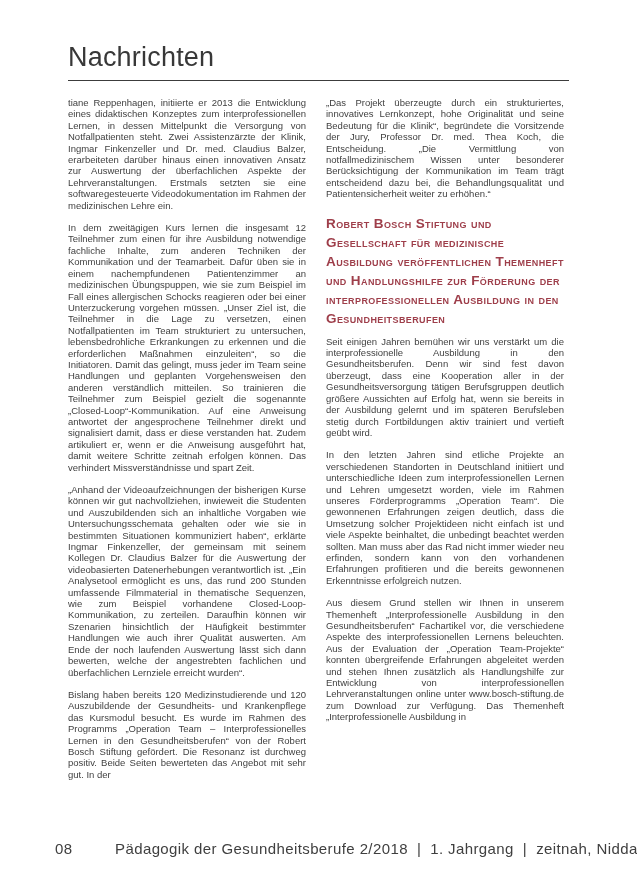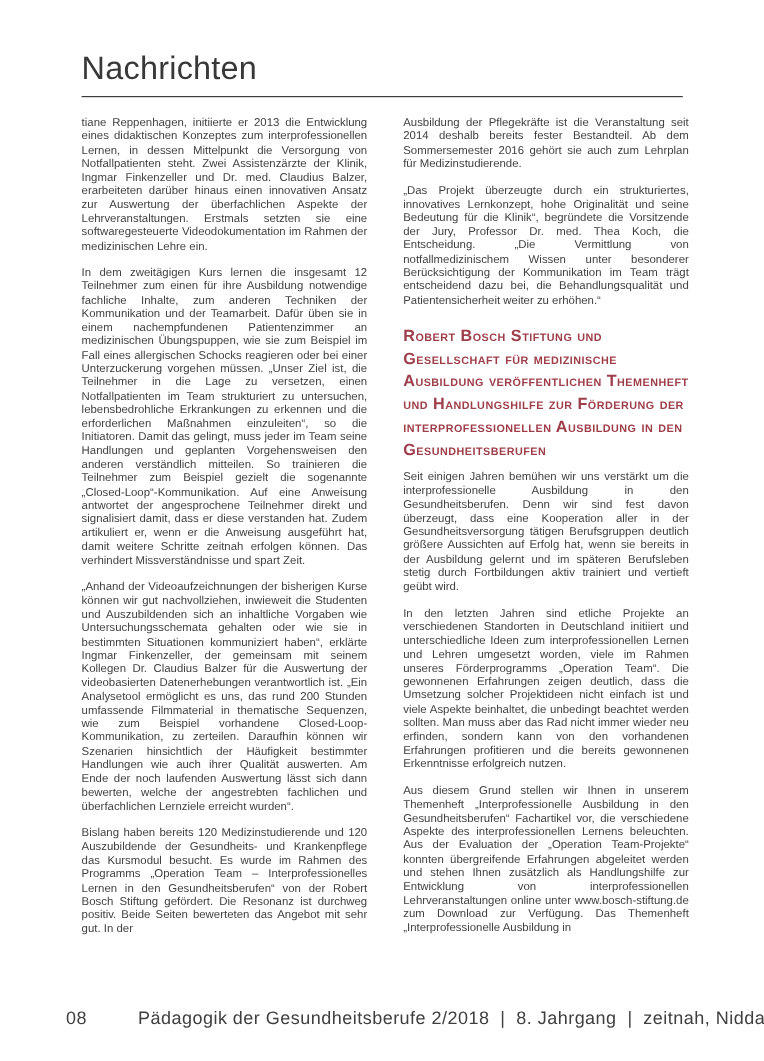--- a/index.html
+++ b/index.html
@@ -30,21 +30,21 @@
     margin: 0 0 7px 0;
   }
   .title-rule {
     border: none;
     border-top: 1.5px solid #3c3c3c;
     margin: 0 0 16px 0;
   }
   .columns {
     display: grid;
     grid-template-columns: 238px 238px;
-    column-gap: 30px;
+    column-gap: 20px;
   }
   .col p {
     margin: 0 0 11px 0;
     font-size: 9.5px;
     line-height: 11.4px;
     color: #3f3f3f;
     text-align: justify;
     hyphens: auto;
     -webkit-hyphens: auto;
   }
@@ -90,28 +90,27 @@
     <h1 class="page-title">Nachrichten</h1>
     <hr class="title-rule">
     <div class="columns">
       <div class="col">
         <p>tiane Reppenhagen, initiierte er 2013 die Entwicklung eines didaktischen Konzeptes zum interprofessionellen Lernen, in dessen Mittelpunkt die Versorgung von Notfallpatienten steht. Zwei Assistenzärzte der Klinik, Ingmar Finkenzeller und Dr. med. Claudius Balzer, erarbeiteten darüber hinaus einen innovativen Ansatz zur Auswertung der überfachlichen Aspekte der Lehrveranstaltungen. Erstmals setzten sie eine softwaregesteuerte Videodokumentation im Rahmen der medizinischen Lehre ein.</p>
         <p>In dem zweitägigen Kurs lernen die insgesamt 12 Teilnehmer zum einen für ihre Ausbildung notwendige fachliche Inhalte, zum anderen Techniken der Kommunikation und der Teamarbeit. Dafür üben sie in einem nachempfundenen Patientenzimmer an medizinischen Übungspuppen, wie sie zum Beispiel im Fall eines allergischen Schocks reagieren oder bei einer Unterzuckerung vorgehen müssen. „Unser Ziel ist, die Teilnehmer in die Lage zu versetzen, einen Notfallpatienten im Team strukturiert zu untersuchen, lebensbedrohliche Erkrankungen zu erkennen und die erforderlichen Maßnahmen einzuleiten“, so die Initiatoren. Damit das gelingt, muss jeder im Team seine Handlungen und geplanten Vorgehensweisen den anderen verständlich mitteilen. So trainieren die Teilnehmer zum Beispiel gezielt die sogenannte „Closed-Loop“-Kommunikation. Auf eine Anweisung antwortet der angesprochene Teilnehmer direkt und signalisiert damit, dass er diese verstanden hat. Zudem artikuliert er, wenn er die Anweisung ausgeführt hat, damit weitere Schritte zeitnah erfolgen können. Das verhindert Missverständnisse und spart Zeit.</p>
         <p>„Anhand der Videoaufzeichnungen der bisherigen Kurse können wir gut nachvollziehen, inwieweit die Studenten und Auszubildenden sich an inhaltliche Vorgaben wie Untersuchungsschemata gehalten oder wie sie in bestimmten Situationen kommuniziert haben“, erklärte Ingmar Finkenzeller, der gemeinsam mit seinem Kollegen Dr. Claudius Balzer für die Auswertung der videobasierten Datenerhebungen verantwortlich ist. „Ein Analysetool ermöglicht es uns, das rund 200 Stunden umfassende Filmmaterial in thematische Sequenzen, wie zum Beispiel vorhandene Closed-Loop-Kommunikation, zu zerteilen. Daraufhin können wir Szenarien hinsichtlich der Häufigkeit bestimmter Handlungen wie auch ihrer Qualität auswerten. Am Ende der noch laufenden Auswertung lässt sich dann bewerten, welche der angestrebten fachlichen und überfachlichen Lernziele erreicht wurden“.</p>
         <p>Bislang haben bereits 120 Medizinstudierende und 120 Auszubildende der Gesundheits- und Krankenpflege das Kursmodul besucht. Es wurde im Rahmen des Programms „Operation Team – Interprofessionelles Lernen in den Gesundheitsberufen“ von der Robert Bosch Stiftung gefördert. Die Resonanz ist durchweg positiv. Beide Seiten bewerteten das Angebot mit sehr gut. In der</p>
       </div>
       <div class="col">
-        <p>Ausbildung der Pflegekräfte ist die Veranstaltung seit 2014 deshalb bereits fester Bestandteil. Ab dem Sommersemester 2016 gehört sie auch zum Lehrplan für Medizinstudierende.</p>
         <p>„Das Projekt überzeugte durch ein strukturiertes, innovatives Lernkonzept, hohe Originalität und seine Bedeutung für die Klinik“, begründete die Vorsitzende der Jury, Professor Dr. med. Thea Koch, die Entscheidung. „Die Vermittlung von notfallmedizinischem Wissen unter besonderer Berücksichtigung der Kommunikation im Team trägt entscheidend dazu bei, die Behandlungsqualität und Patientensicherheit weiter zu erhöhen.“</p>
         <h2 class="section-heading">Robert Bosch Stiftung und Gesellschaft für medizinische Ausbildung veröffentlichen Themenheft und Handlungshilfe zur Förderung der interprofessionellen Ausbildung in den Gesundheitsberufen</h2>
         <p>Seit einigen Jahren bemühen wir uns verstärkt um die interprofessionelle Ausbildung in den Gesundheitsberufen. Denn wir sind fest davon überzeugt, dass eine Kooperation aller in der Gesundheitsversorgung tätigen Berufsgruppen deutlich größere Aussichten auf Erfolg hat, wenn sie bereits in der Ausbildung gelernt und im späteren Berufsleben stetig durch Fortbildungen aktiv trainiert und vertieft geübt wird.</p>
         <p>In den letzten Jahren sind etliche Projekte an verschiedenen Standorten in Deutschland initiiert und unterschiedliche Ideen zum interprofessionellen Lernen und Lehren umgesetzt worden, viele im Rahmen unseres Förderprogramms „Operation Team“. Die gewonnenen Erfahrungen zeigen deutlich, dass die Umsetzung solcher Projektideen nicht einfach ist und viele Aspekte beinhaltet, die unbedingt beachtet werden sollten. Man muss aber das Rad nicht immer wieder neu erfinden, sondern kann von den vorhandenen Erfahrungen profitieren und die bereits gewonnenen Erkenntnisse erfolgreich nutzen.</p>
         <p>Aus diesem Grund stellen wir Ihnen in unserem Themenheft „Interprofessionelle Ausbildung in den Gesundheitsberufen“ Fachartikel vor, die verschiedene Aspekte des interprofessionellen Lernens beleuchten. Aus der Evaluation der „Operation Team-Projekte“ konnten übergreifende Erfahrungen abgeleitet werden und stehen Ihnen zusätzlich als Handlungshilfe zur Entwicklung von interprofessionellen Lehrveranstaltungen online unter www.bosch-stiftung.de zum Download zur Verfügung. Das Themenheft „Interprofessionelle Ausbildung in</p>
       </div>
     </div>
   </div>
   <div class="footer">
     <span class="page-number">08</span>
     <div class="footer-line">
-      <span>Pädagogik der Gesundheitsberufe 2/2018</span><span class="sep">|</span><span>8. Jahrgang</span><span class="sep">|</span><span>zeitnah, Nidda</span>
+      <span>Pädagogik der Gesundheitsberufe 2/2018</span><span class="sep">|</span><span>1. Jahrgang</span><span class="sep">|</span><span>zeitnah, Nidda</span>
     </div>
   </div>
 </div>
 
 </body></html>

